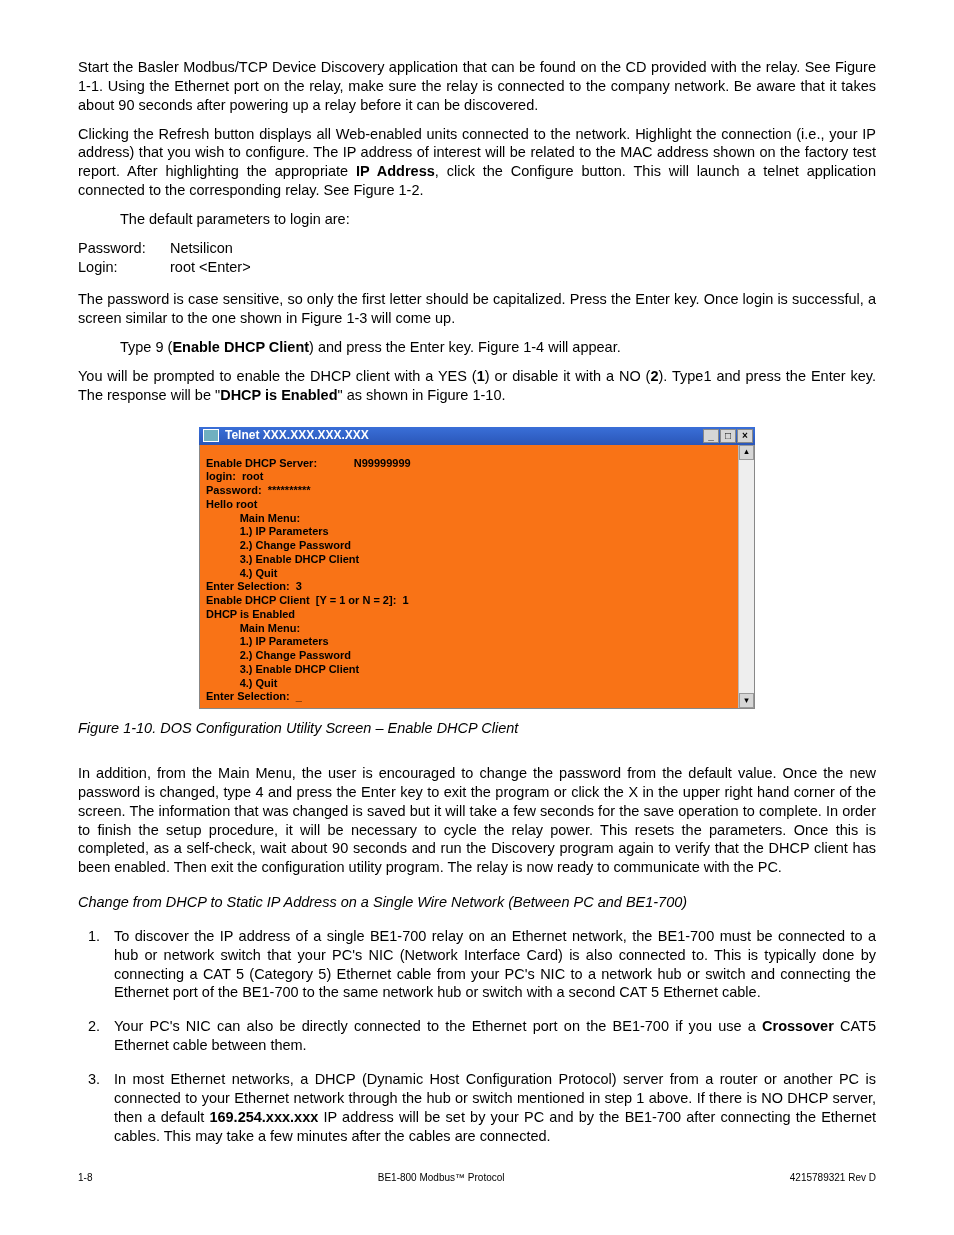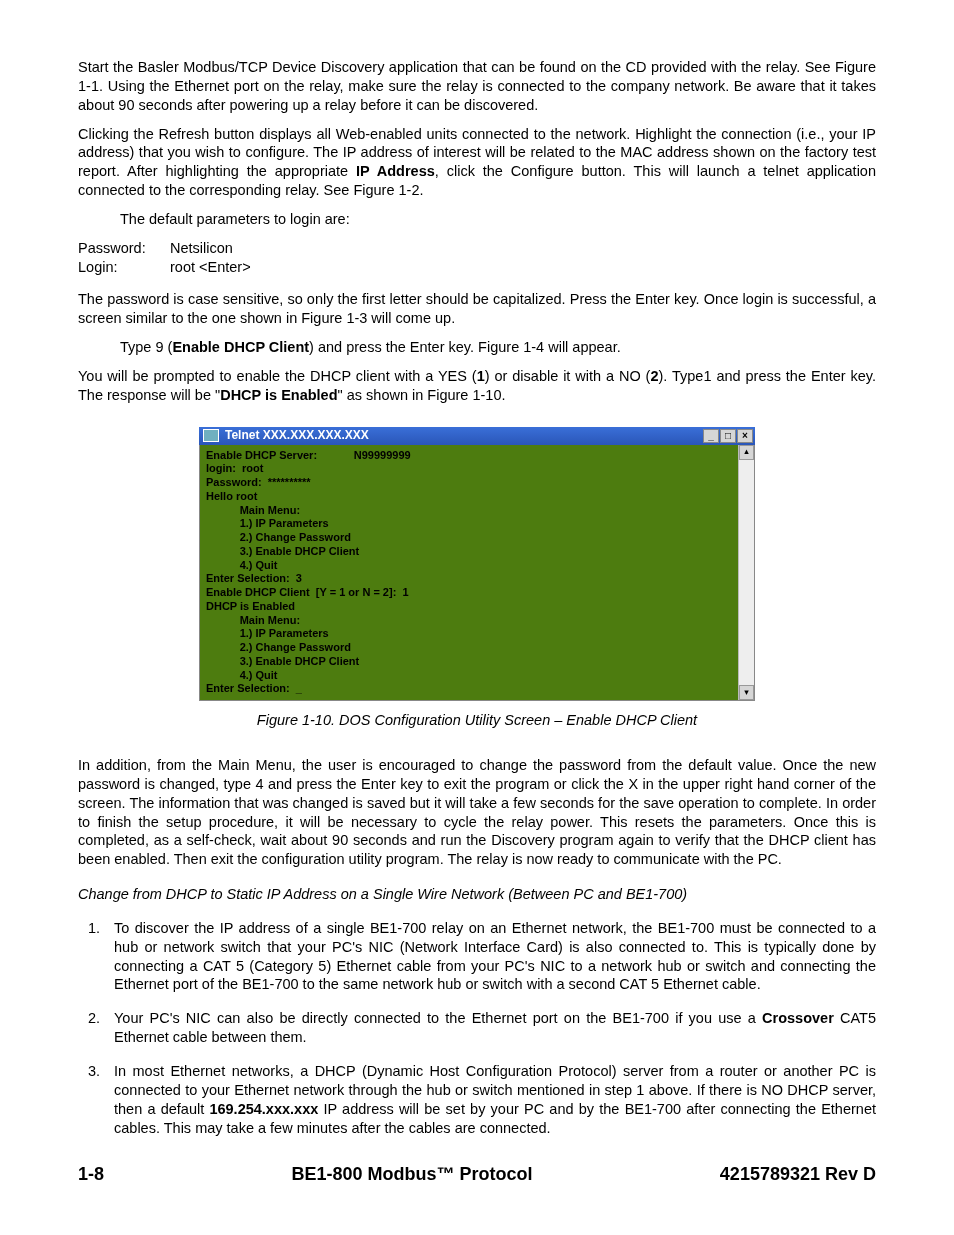--- a/index.html
+++ b/index.html
@@ -51,57 +51,57 @@
     font-family: Arial; font-size: 10px; color: #000;
   }
   .telnet-body-wrap {
     display: flex;
     background: #fff;
     border: 1px solid #888;
     border-top: none;
   }
   .telnet-body {
     flex: 1;
-    background: #4d7c0f;
+    background: #f97316;
     font-family: Arial, Helvetica, sans-serif;
     font-size: 11px;
     font-weight: bold;
     line-height: 1.25;
-    padding: 4px 6px 4px 6px;
+    padding: 12px 6px 4px 6px;
     white-space: pre;
   }
   .telnet-scroll {
     width: 15px;
     background: #e8e8e8;
     border-left: 1px solid #bbb;
     display: flex; flex-direction: column;
   }
   .telnet-scroll .arrow {
     height: 15px; background: #d6d6d6; border: 1px solid #999;
     box-sizing: border-box; display:flex; align-items:center; justify-content:center;
     font-size: 9px;
   }
   .telnet-scroll .track { flex: 1; background: #eee; }
   .fig-caption {
-    text-align: center;
+    text-align: left;
     font-style: italic;
     margin: 4px 0 26px 0;
   }
   .subheading {
     font-style: italic;
     margin: 16px 0 12px 0;
   }
   ol.steps { margin: 0; padding: 0 0 0 26px; }
   ol.steps li { text-align: justify; margin: 15px 0 10px 0; padding-left: 10px; }
   .footer {
     display: flex;
     justify-content: space-between;
-    font-weight: bold;
+    font-weight: normal;
     margin-top: 26px;
-    font-size: 18px;
+    font-size: 10px;
   }
 </style>
 </head>
 <body>
 
 <p>Start the Basler Modbus/TCP Device Discovery application that can be found on the CD provided with the relay. See Figure 1-1. Using the Ethernet port on the relay, make sure the relay is connected to the company network. Be aware that it takes about 90 seconds after powering up a relay before it can be discovered.</p>
 
 <p>
   <span>Clicking the </span><span class="ital">Refresh</span><span> button displays all Web-enabled units connected to the network. Highlight the connection (i.e., your IP address) that you wish to configure. The IP address of interest will be related to the MAC address shown on the factory test report. After highlighting the appropriate </span><span class="bold">IP Address</span><span>, click the </span><span class="ital">Configure</span><span> button. This will launch a telnet application connected to the corresponding relay. See Figure 1-2.</span>
 </p>

